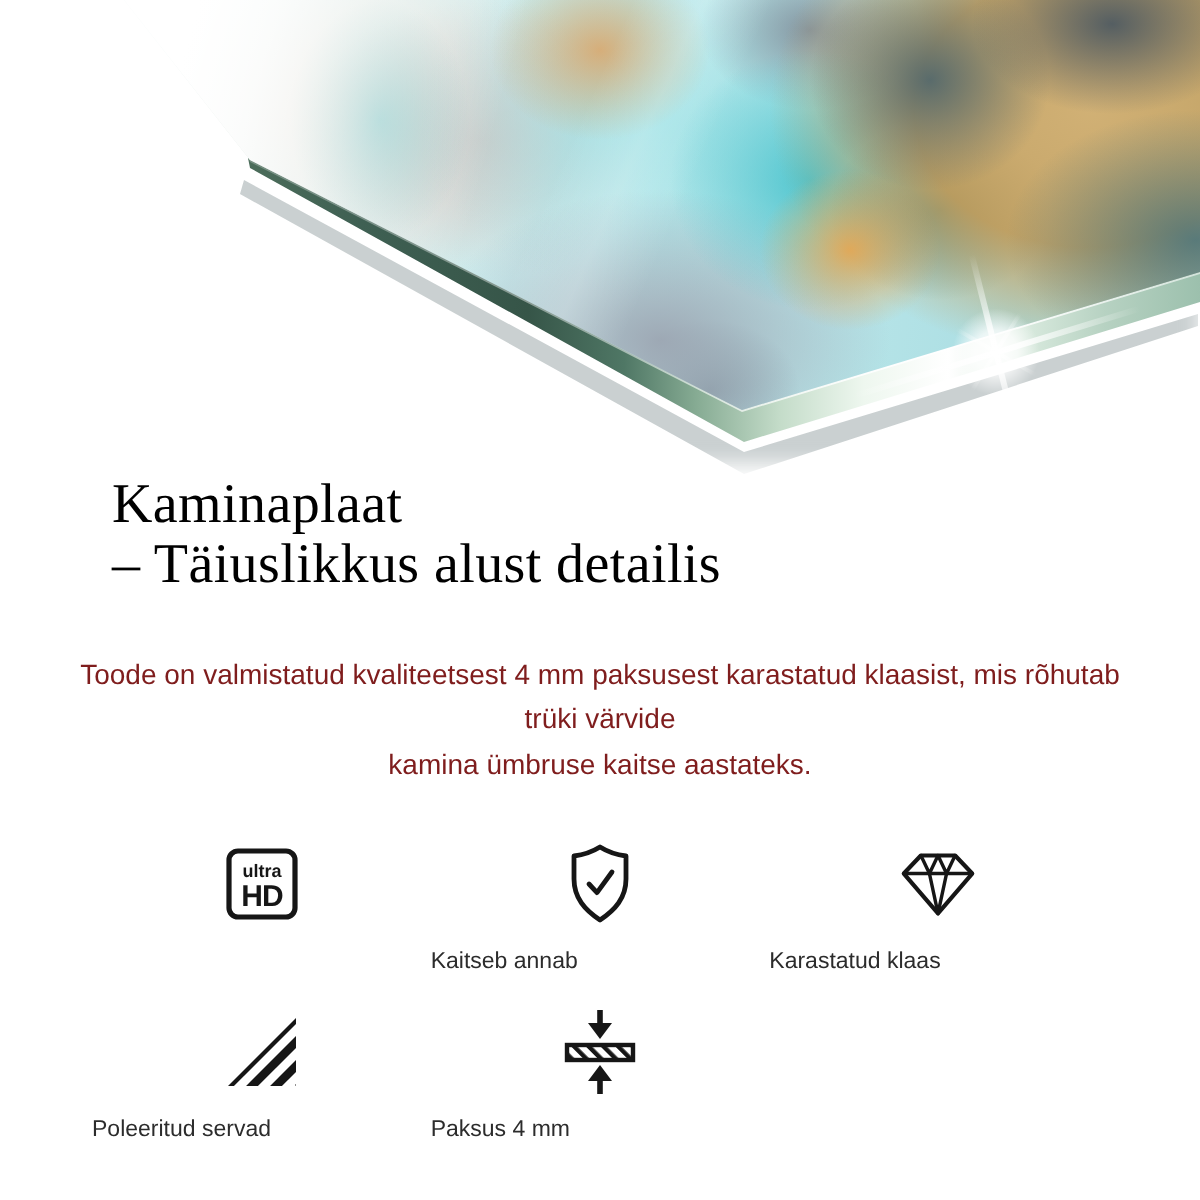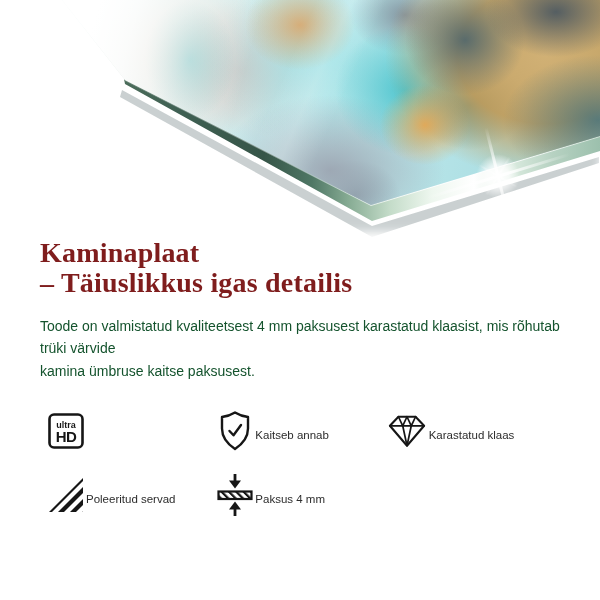--- a/index.html
+++ b/index.html
@@ -64,34 +64,34 @@
   .ray{position:absolute;left:0;top:0;
     background:linear-gradient(to bottom,rgba(255,255,255,0),#fff 50%,rgba(255,255,255,0));}
   .ray-a{width:3px;height:100px;transform:translate(-50%,-50%) rotate(-14deg);}
   .ray-b{width:2.5px;height:150px;transform:translate(-50%,-50%) rotate(73deg);}
   .ray-c{width:2px;height:46px;transform:translate(-50%,-50%) rotate(32deg);opacity:.7;}
   .ray-d{width:2px;height:46px;transform:translate(-50%,-50%) rotate(-60deg);opacity:.7;}
 
   
   .content{padding:0 40px;}
   .page-title{
-    margin:6px 0 0;
+    margin:6px 16px 0;
     font-family:"Liberation Serif","DejaVu Serif",serif;
-    font-weight:700;font-size:28px;line-height:30px;color:#7f1d1d;
+    font-weight:400;font-size:28px;line-height:30px;color:#000000;
     letter-spacing:.2px;
   }
   .body-text{
-    margin-top:17px;font-size:14px;line-height:22.4px;color:#14532d;
+    margin-top:28px;font-size:14px;line-height:22.4px;color:#7f1d1d;text-align:center;
   }
   
   .features{
     display:grid;grid-template-columns:1fr 1fr 1fr;
     padding:0 6px;margin-top:24px;row-gap:14px;
   }
-  .feature{display:flex;flex-direction:row;align-items:center;}
+  .feature{display:flex;flex-direction:column;}
   .icon-box{height:50px;display:flex;align-items:center;justify-content:center;}
   .feature-label{margin-top:8px;font-size:11.5px;color:#2c2c2c;}
   svg{display:block;}
   svg .ln{stroke:#161616;fill:none;stroke-linecap:round;stroke-linejoin:round;}
   svg .fl{fill:#161616;stroke:none;}
   svg text{fill:#161616;font-family:"Liberation Sans","DejaVu Sans",sans-serif;}
 </style>
 </head>
 <body>
 
@@ -107,26 +107,26 @@
       <div class="ray ray-b"></div>
       <div class="ray ray-a"></div>
       <div class="ray ray-c"></div>
       <div class="ray ray-d"></div>
     </div>
   </div>
 
   <div class="content">
     <h1 class="page-title">
       <span>Kaminaplaat</span><br>
-      <span>– Täiuslikkus igas detailis</span>
+      <span>– Täiuslikkus alust detailis</span>
     </h1>
 
     <div class="body-text">
       <div>Toode on valmistatud kvaliteetsest 4 mm paksusest karastatud klaasist, mis rõhutab trüki värvide</div>
-      <div>kamina ümbruse kaitse paksusest.</div>
+      <div>kamina ümbruse kaitse aastateks.</div>
     </div>
 
     <div class="features">
 
 
       <div class="feature">
         <div class="icon-box">
           <svg width="40" height="40" viewBox="0 0 40 40">
             <rect class="ln" stroke-width="2.6" x="3.5" y="3.5" width="33" height="33" rx="4.5"></rect>
             <text x="20" y="16.5" font-size="9" font-weight="bold" text-anchor="middle">ultra</text>

